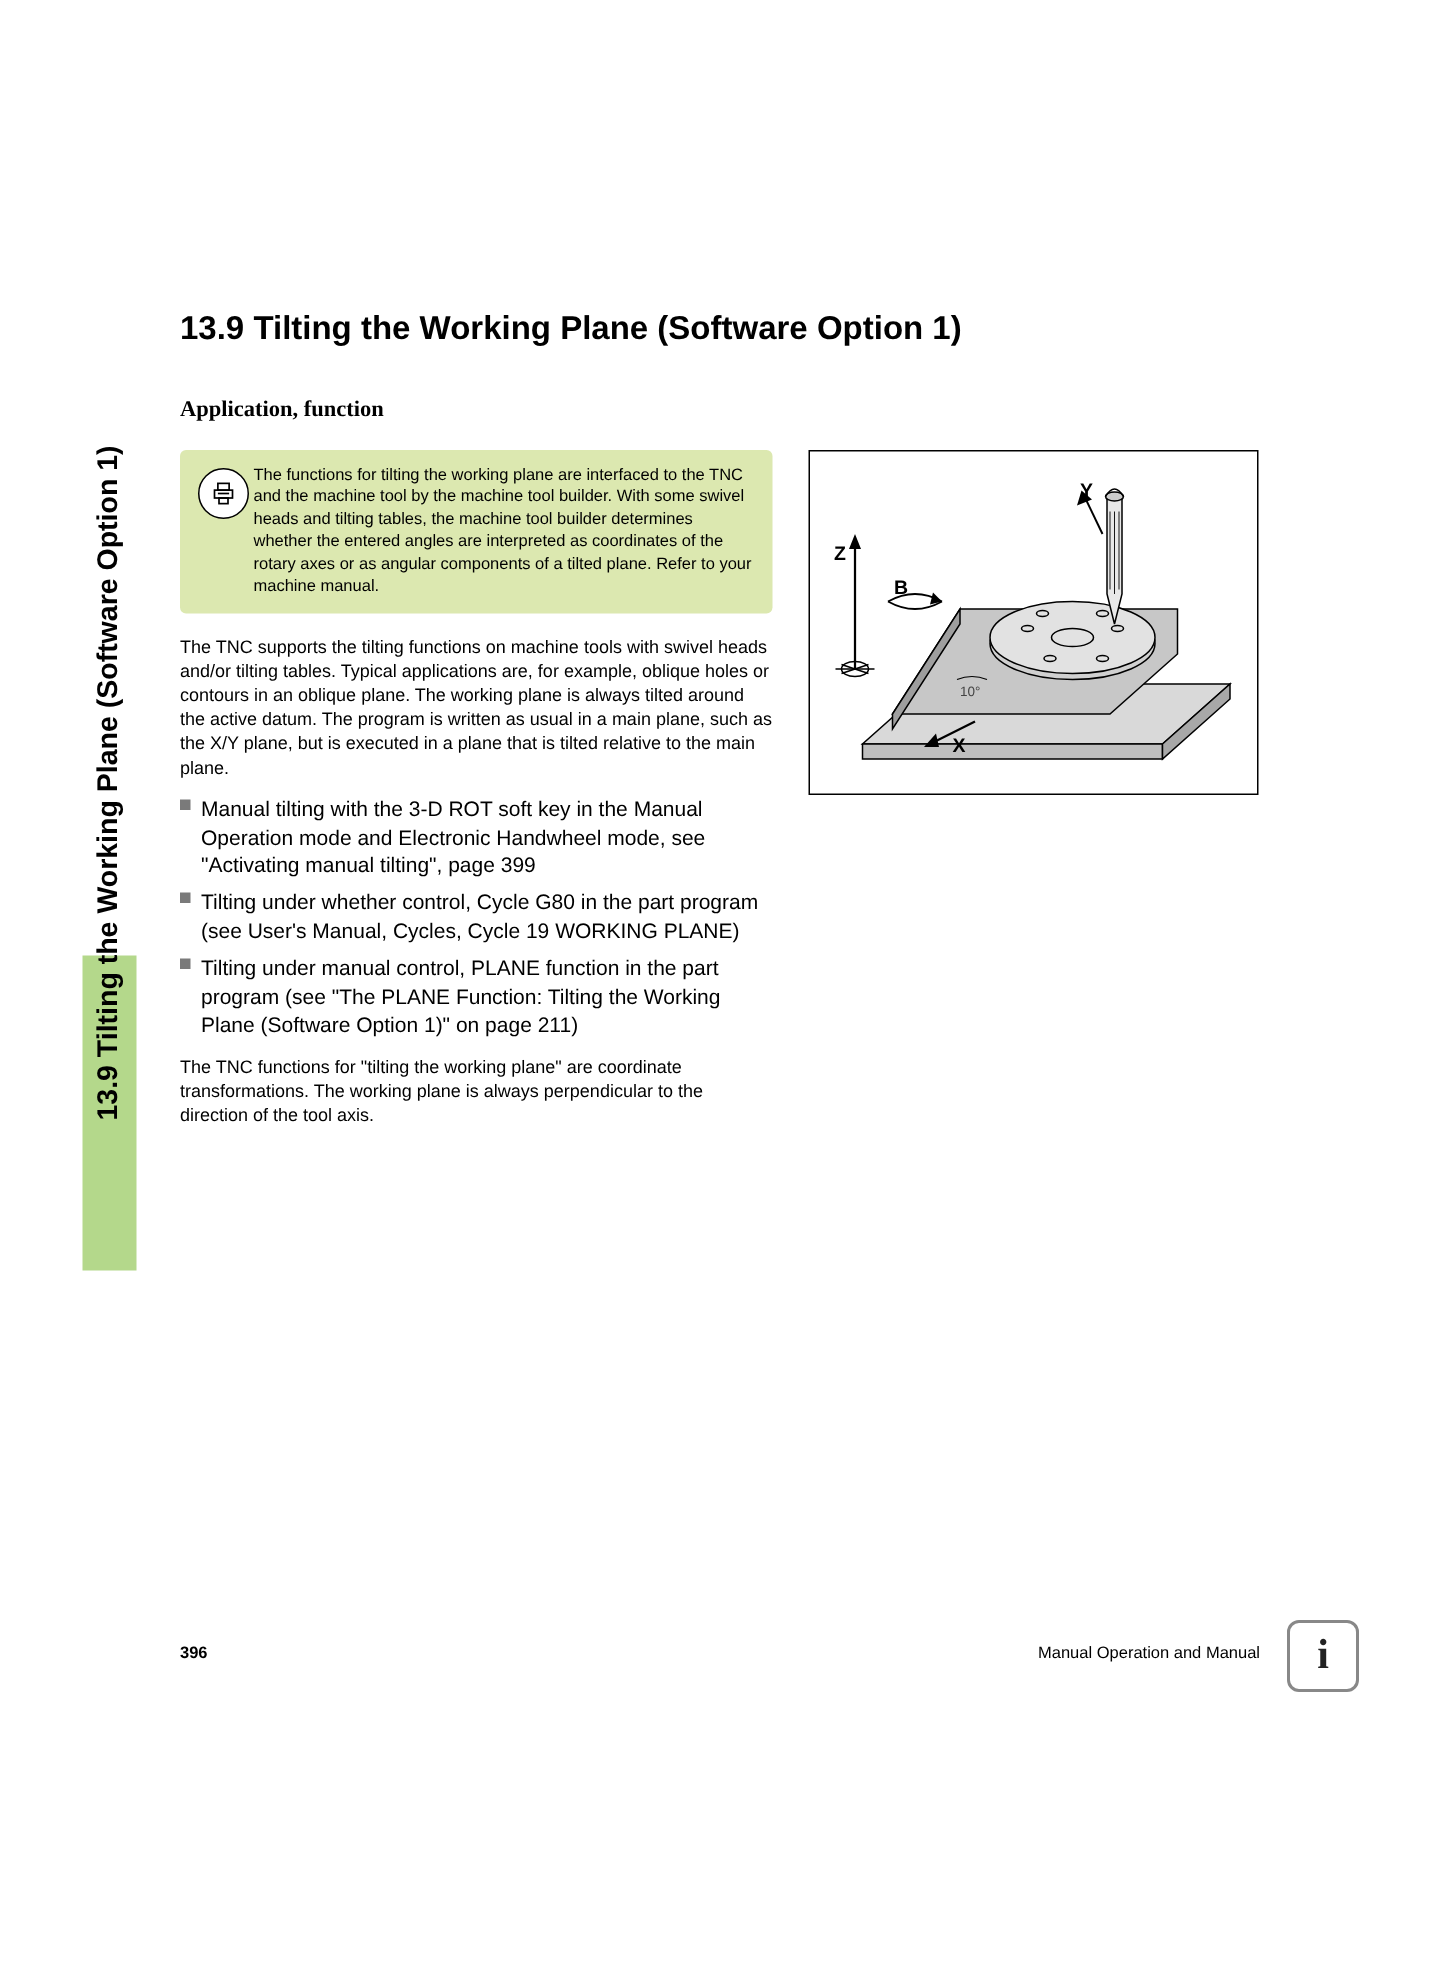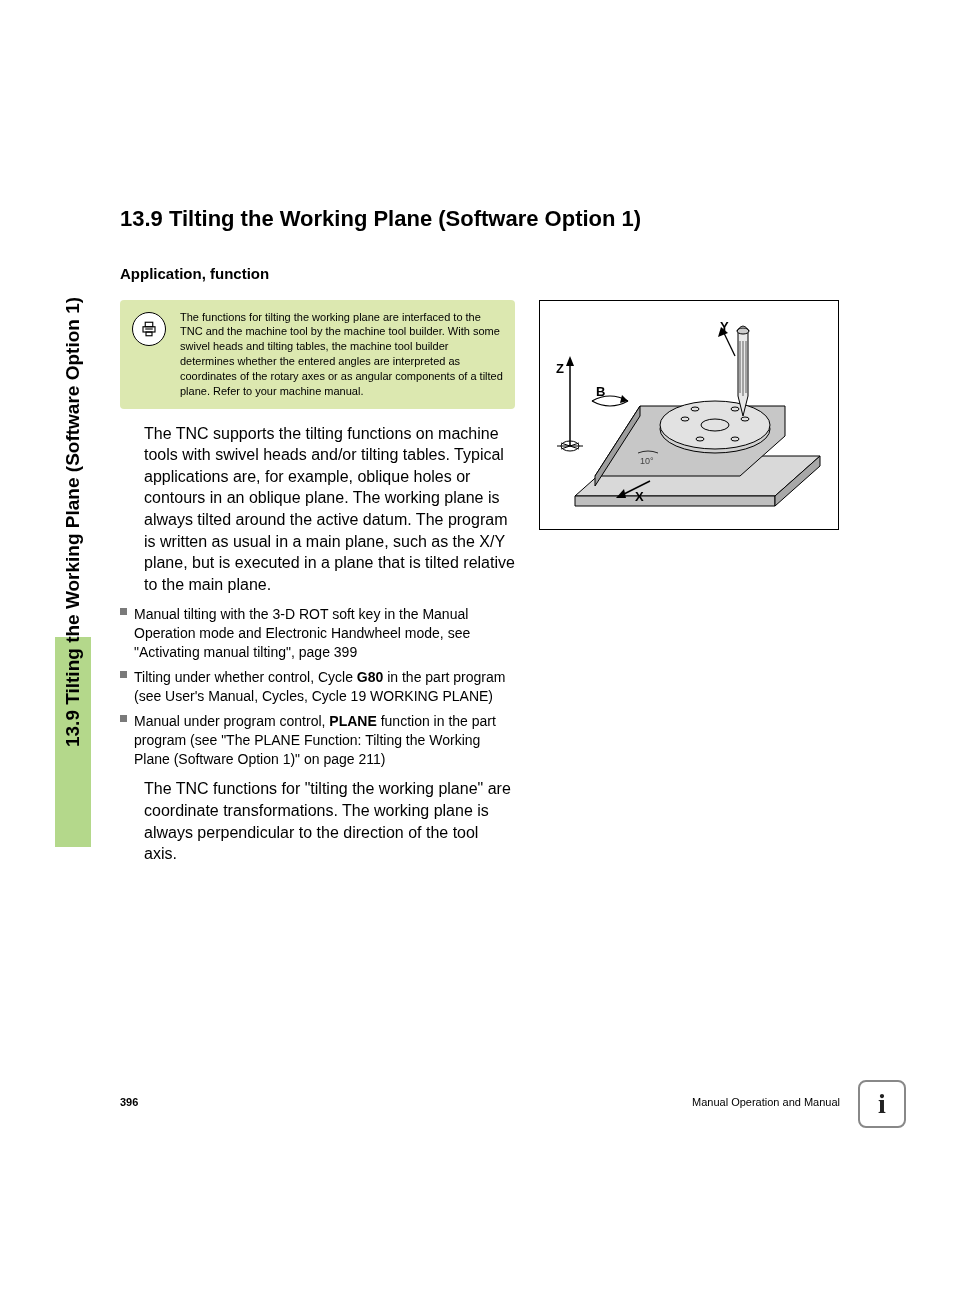--- a/index.html
+++ b/index.html
@@ -53,34 +53,35 @@
     line-height: 1.25;
     margin-bottom: 32px;
     padding-left: 0;
     text-indent: -44px;
     margin-left: 44px;
   }
   h2 {
     font-size: 15px;
     font-weight: 700;
     margin-bottom: 18px;
+    font-family: Liberation Serif, serif;
   }
   .two-col {
     display: flex;
     gap: 24px;
     align-items: flex-start;
   }
   .left-col { width: 395px; }
   .right-col { width: 300px; }
   .callout {
     background: #dce8b0;
     border-radius: 4px;
     padding: 10px 12px 10px 12px;
     display: flex;
-    gap: 14px;
+    gap: 3px;
     align-items: flex-start;
     margin-bottom: 14px;
   }
   .callout-icon {
     width: 34px;
     height: 34px;
     border: 1.5px solid #000;
     border-radius: 50%;
     flex: 0 0 34px;
     margin-top: 2px;
@@ -88,24 +89,23 @@
     align-items: center;
     justify-content: center;
     background: #fff;
   }
   .callout-icon svg { width: 18px; height: 18px; }
   .callout-text {
     font-size: 11px;
     line-height: 1.35;
   }
   p.body {
-    font-size: 16px;
+    font-size: 12px;
     line-height: 1.35;
     margin-bottom: 10px;
-    margin-left: 24px;
   }
   ul.bl {
     list-style: none;
     margin-bottom: 10px;
   }
   ul.bl li {
     font-size: 14px;
     line-height: 1.35;
     padding-left: 14px;
     position: relative;
@@ -150,21 +150,21 @@
     align-items: center;
     justify-content: center;
     background: #fff;
   }
   .info-badge span {
     font-family: Georgia, 'Times New Roman', serif;
     font-weight: 700;
     font-size: 28px;
     color: #222;
   }
-  .bold { font-weight: 700; }
+  .bold { font-weight: 400; }
 </style>
 </head>
 <body>
 
 <div class="side-tab">
   <div class="side-tab-green"></div>
   <div class="side-tab-text">13.9 Tilting the Working Plane (Software Option 1)</div>
 </div>
 
 <div class="content">
@@ -187,21 +187,21 @@
       </div>
 
       <p class="body">The TNC supports the tilting functions on machine tools with swivel heads and/or tilting tables. Typical applications are, for example, oblique holes or contours in an oblique plane. The working plane is always tilted around the active datum. The program is written as usual in a main plane, such as the X/Y plane, but is executed in a plane that is tilted relative to the main plane.</p>
 
       <ul class="bl">
         <li>Manual tilting with the 3-D ROT soft key in the Manual Operation mode and Electronic Handwheel mode, see "Activating manual tilting", page 399</li>
         <li>
           <span>Tilting under whether control, Cycle </span><span class="bold">G80</span><span> in the part program (see User's Manual, Cycles, Cycle 19 WORKING PLANE)</span>
         </li>
         <li>
-          <span>Manual under program control, </span><span class="bold">PLANE</span><span> function in the part program (see "The PLANE Function: Tilting the Working Plane (Software Option 1)" on page 211)</span>
+          <span>Tilting under manual control, </span><span class="bold">PLANE</span><span> function in the part program (see "The PLANE Function: Tilting the Working Plane (Software Option 1)" on page 211)</span>
         </li>
       </ul>
 
       <p class="body">The TNC functions for "tilting the working plane" are coordinate transformations. The working plane is always perpendicular to the direction of the tool axis.</p>
     </div>
 
     <div class="right-col">
       <div class="figure-box">
         <svg viewBox="0 0 300 230" width="300" height="230">
 

